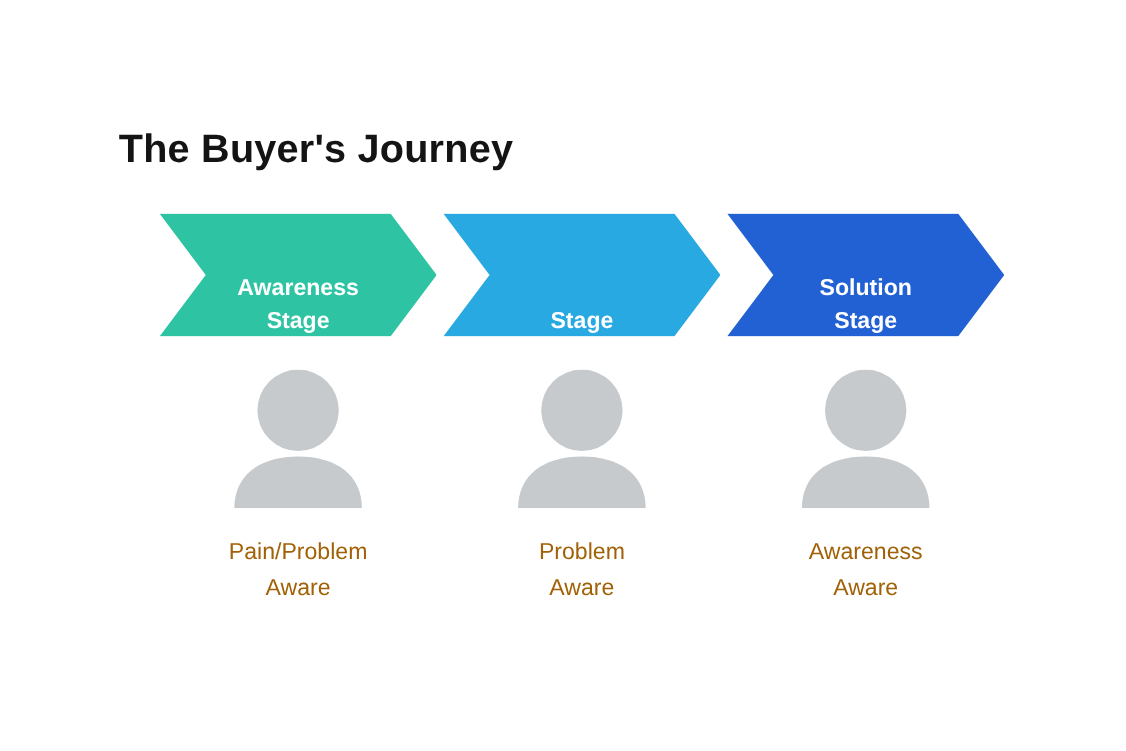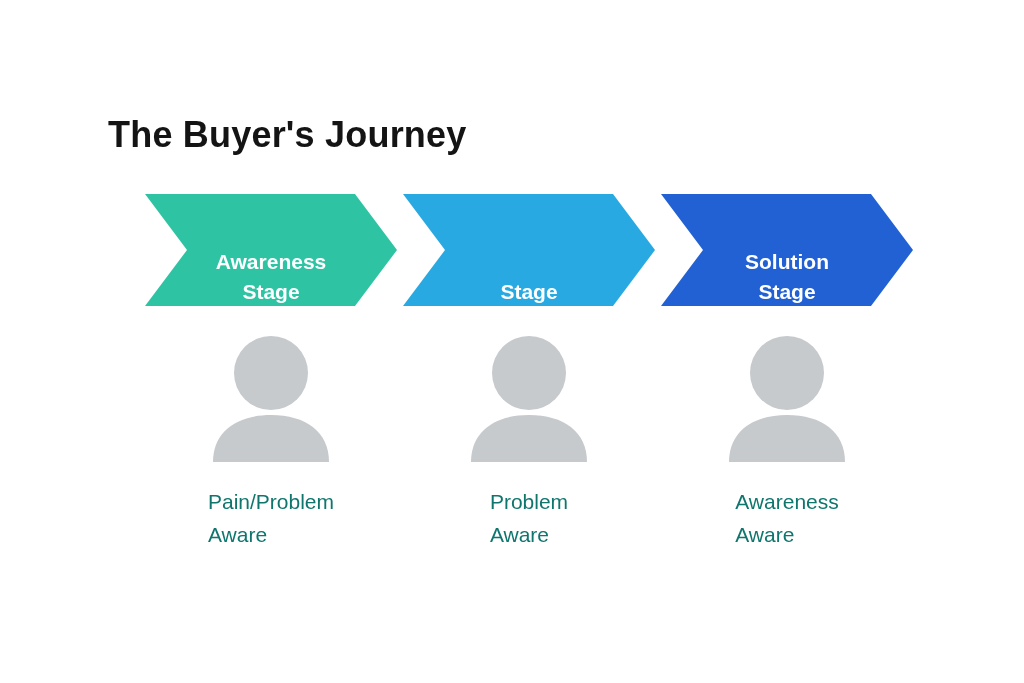--- a/index.html
+++ b/index.html
@@ -59,22 +59,22 @@
   }
   .person-icon {
     width: 130px;
     height: 126px;
     display: block;
   }
   .persona-label {
     margin-top: 24px;
     font-size: 21px;
     line-height: 1.55;
-    color: #0f766e;
-    text-align: left;
+    color: #a16207;
+    text-align: center;
     font-weight: 400;
   }
 </style>
 </head>
 <body>
 
 <div class="page" style="background: rgb(255, 255, 255);">
 
   <h1 class="title" style="color: rgb(20, 20, 20);">The Buyer's Journey</h1>
 

